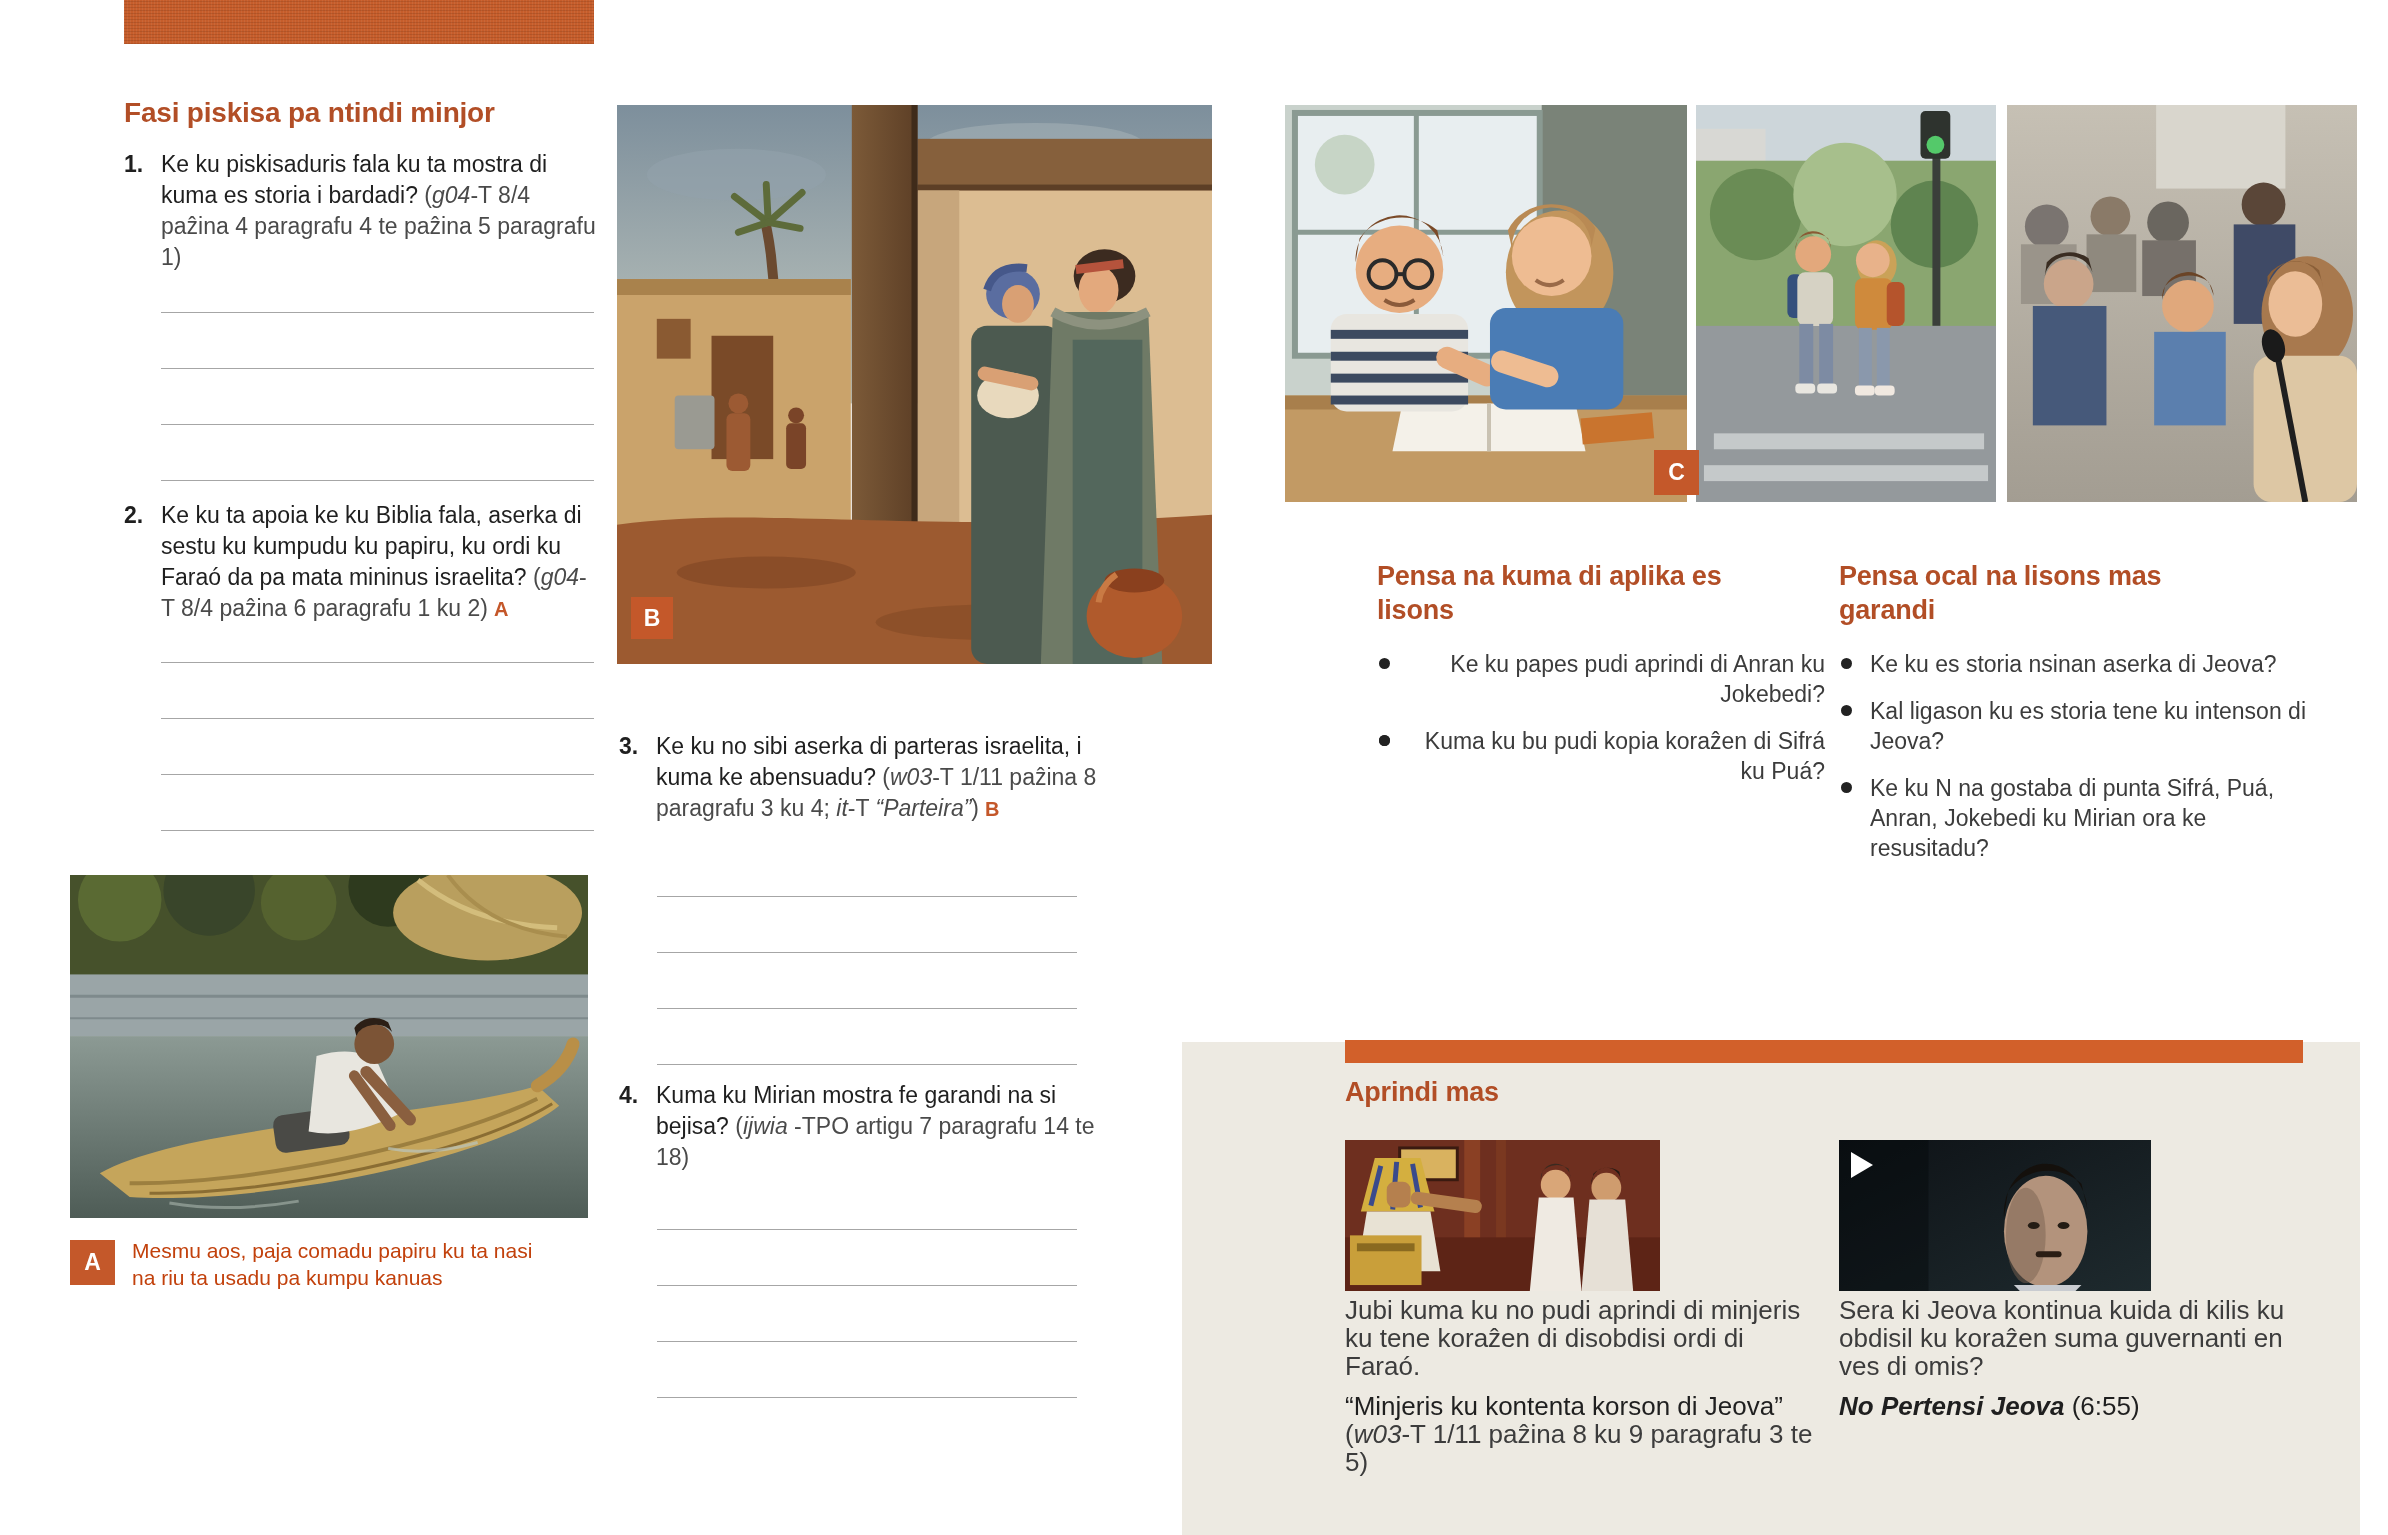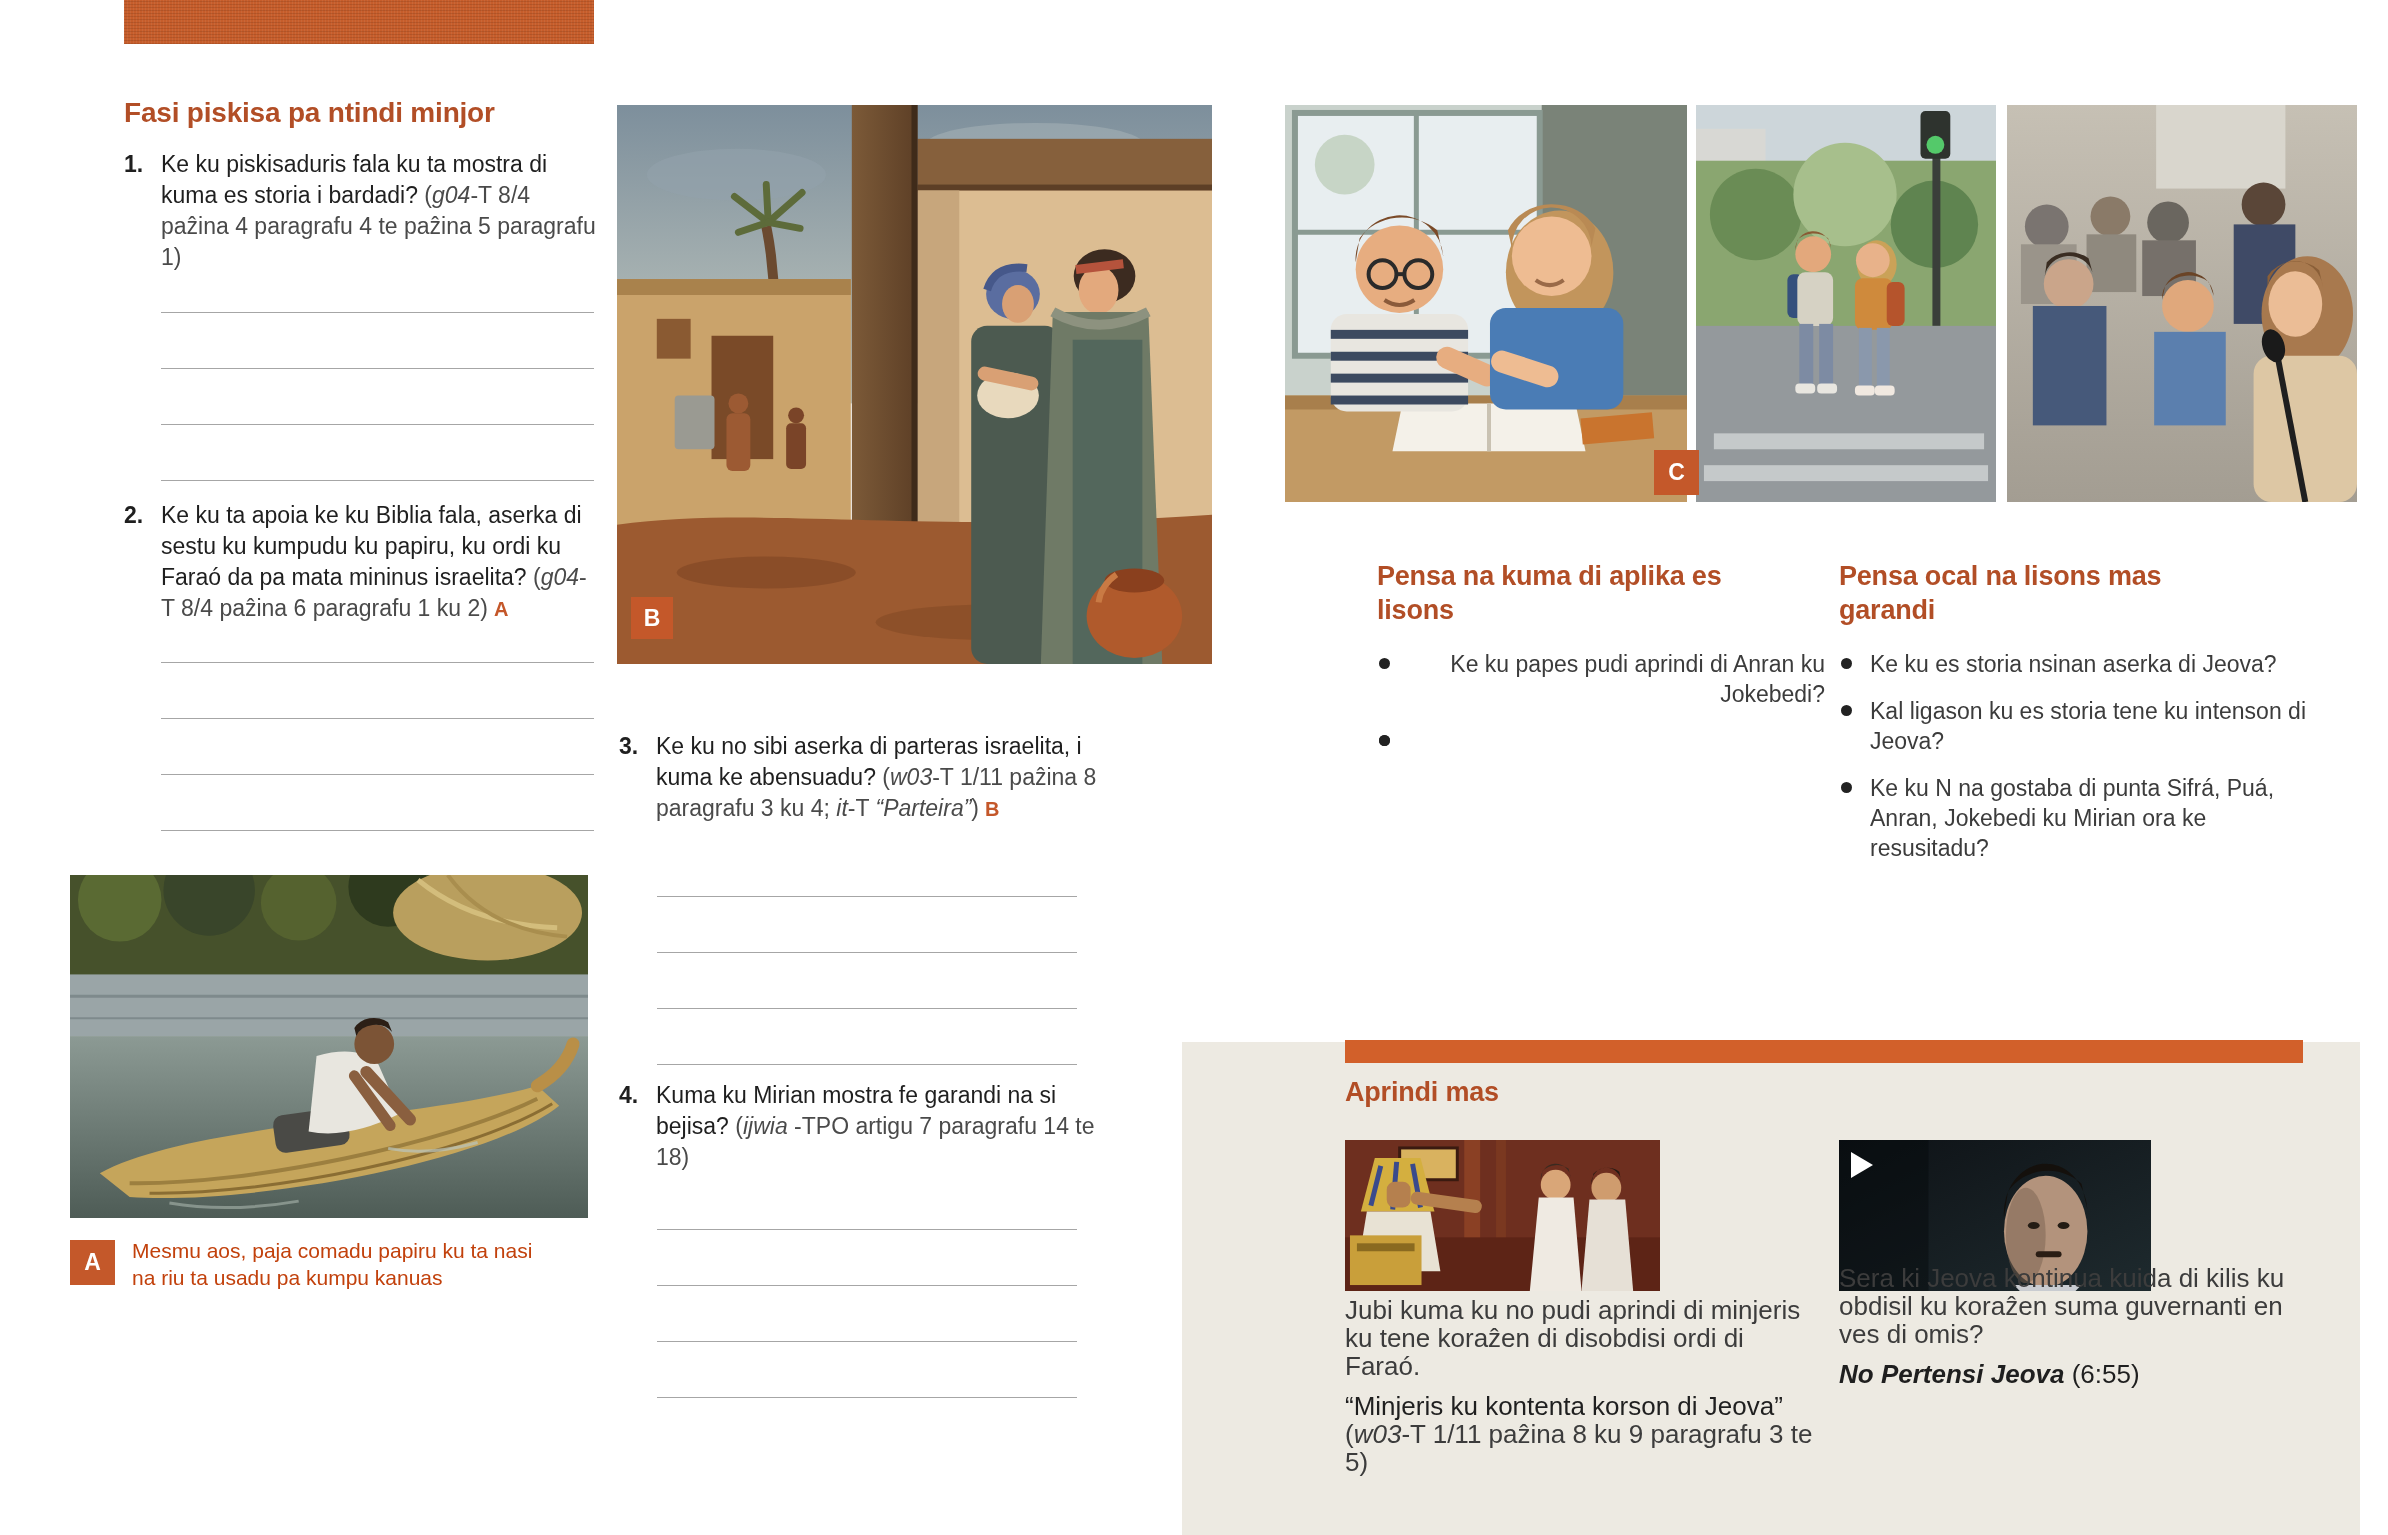--- a/index.html
+++ b/index.html
@@ -305,21 +305,21 @@
       <line x1="300" y1="399" x2="272" y2="252" stroke="#1f1f1f" stroke-width="6"></line>
       <ellipse cx="268" cy="242" rx="11" ry="17" fill="#1a1a1a" transform="rotate(-18 268 242)"></ellipse>
     </svg>
   </div>
   <div class="sq-badge" style="left:1654px;top:450px;">C</div>
 
   <div class="h-orange" style="left:1377px;top:559px;width:358px;font-size:27px;">Pensa na kuma di aplika es lisons</div>
   <div class="bullets" style="left:1377px;top:649px;width:448px;text-align:right;">
     <div class="bullet"><span class="dot"></span><span><span class="seg-n">Ke ku papes pudi aprindi di Anran ku Jokebedi?</span></span></div>
     <div class="bullet"><span class="dot"></span></div>
-    <div class="bullet"><span class="dot"></span></div>
+    <div class="bullet"><span class="dot"></span><span><span class="seg-n">Kuma ku bu pudi kopia koraẑen di Sifrá ku Puá?</span></span></div>
   </div>
 
   <div class="h-orange" style="left:1839px;top:559px;width:338px;font-size:27px;">Pensa ocal na lisons mas garandi</div>
   <div class="bullets" style="left:1839px;top:649px;width:468px;">
     <div class="bullet"><span class="dot"></span><span><span class="seg-n">Ke ku es storia nsinan aserka di Jeova?</span></span></div>
     <div class="bullet"><span class="dot"></span><span><span class="seg-n">Kal ligason ku es storia tene ku intenson di Jeova?</span></span></div>
     <div class="bullet"><span class="dot"></span><span><span class="seg-n">Ke ku N na gostaba di punta Sifrá, Puá, Anran, Jokebedi ku Mirian ora ke resusitadu?</span></span></div>
   </div>
 
   <div class="beige-panel"></div>
@@ -369,19 +369,19 @@
       <path d="M176,146 L244,146 L238,152 L182,152 Z" fill="#c9ccd1"></path>
       <rect width="90" height="152" fill="#05080a" opacity=".45"></rect>
     </svg>
     <div class="play-icon"></div>
   </div>
 
   <div class="lm-caption" style="left:1345px;top:1296px;width:468px;">
     <p><span class="seg-n">Jubi kuma ku no pudi aprindi di minjeris ku tene koraẑen di disobdisi ordi di Faraó.</span></p>
     <p><span class="seg-b">“Minjeris ku kontenta korson di Jeova” </span><span class="seg-n">(</span><span class="seg-i">w03</span><span class="seg-n">-T 1/11 paẑina 8 ku 9 paragrafu 3 te 5)</span></p>
   </div>
-  <div class="lm-caption" style="left:1839px;top:1264px;width:488px;">
+  <div class="lm-caption" style="left:1839px;top:1296px;width:488px;">
     <p><span class="seg-n">Sera ki Jeova kontinua kuida di kilis ku obdisil ku koraẑen suma guvernanti en ves di omis?</span></p>
     <p><span class="seg-bi">No Pertensi Jeova</span><span class="seg-b"> (6:55)</span></p>
   </div>
 
 </div>
 
 
 </body></html>

